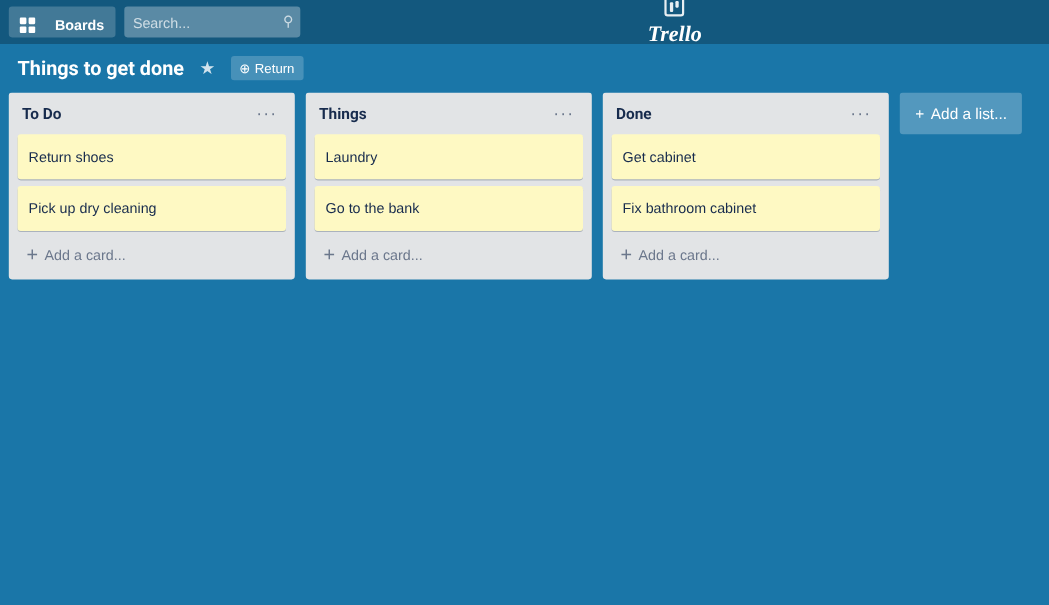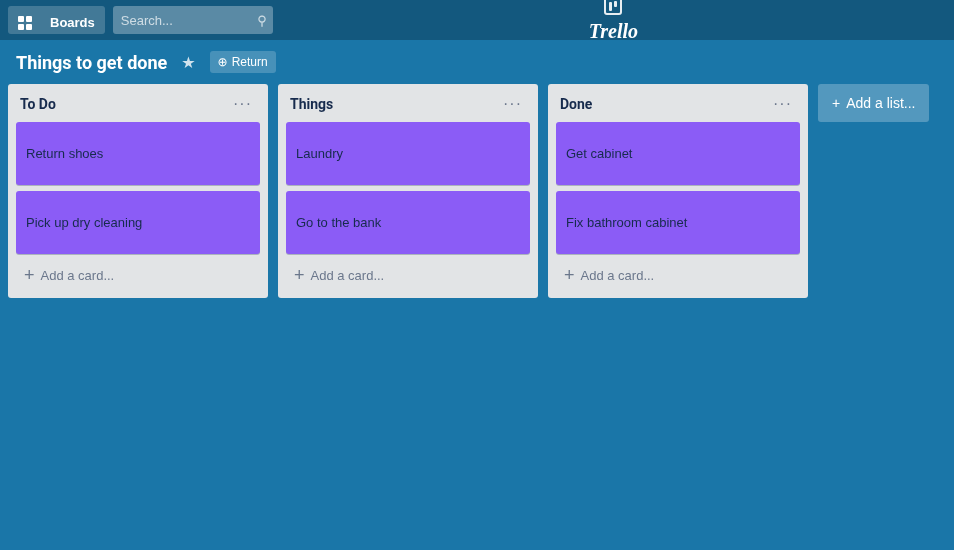--- a/index.html
+++ b/index.html
@@ -170,23 +170,23 @@
       cursor: pointer;
       color: #6b778c;
       font-size: 16px;
       padding: 2px 4px;
       border-radius: 3px;
       line-height: 1;
     }
 
     
     .card {
-      background: #8b5cf6;
-      border-radius: 3px;
-      padding: 24px 10px;
+      background: #fef9c3;
+      border-radius: 3px;
+      padding: 13px 10px;
       font-size: 13px;
       color: #172b4d;
       box-shadow: 0 1px 0 rgba(9,30,66,0.25);
       cursor: pointer;
       border: none;
       width: 100%;
       text-align: left;
     }
 
     

